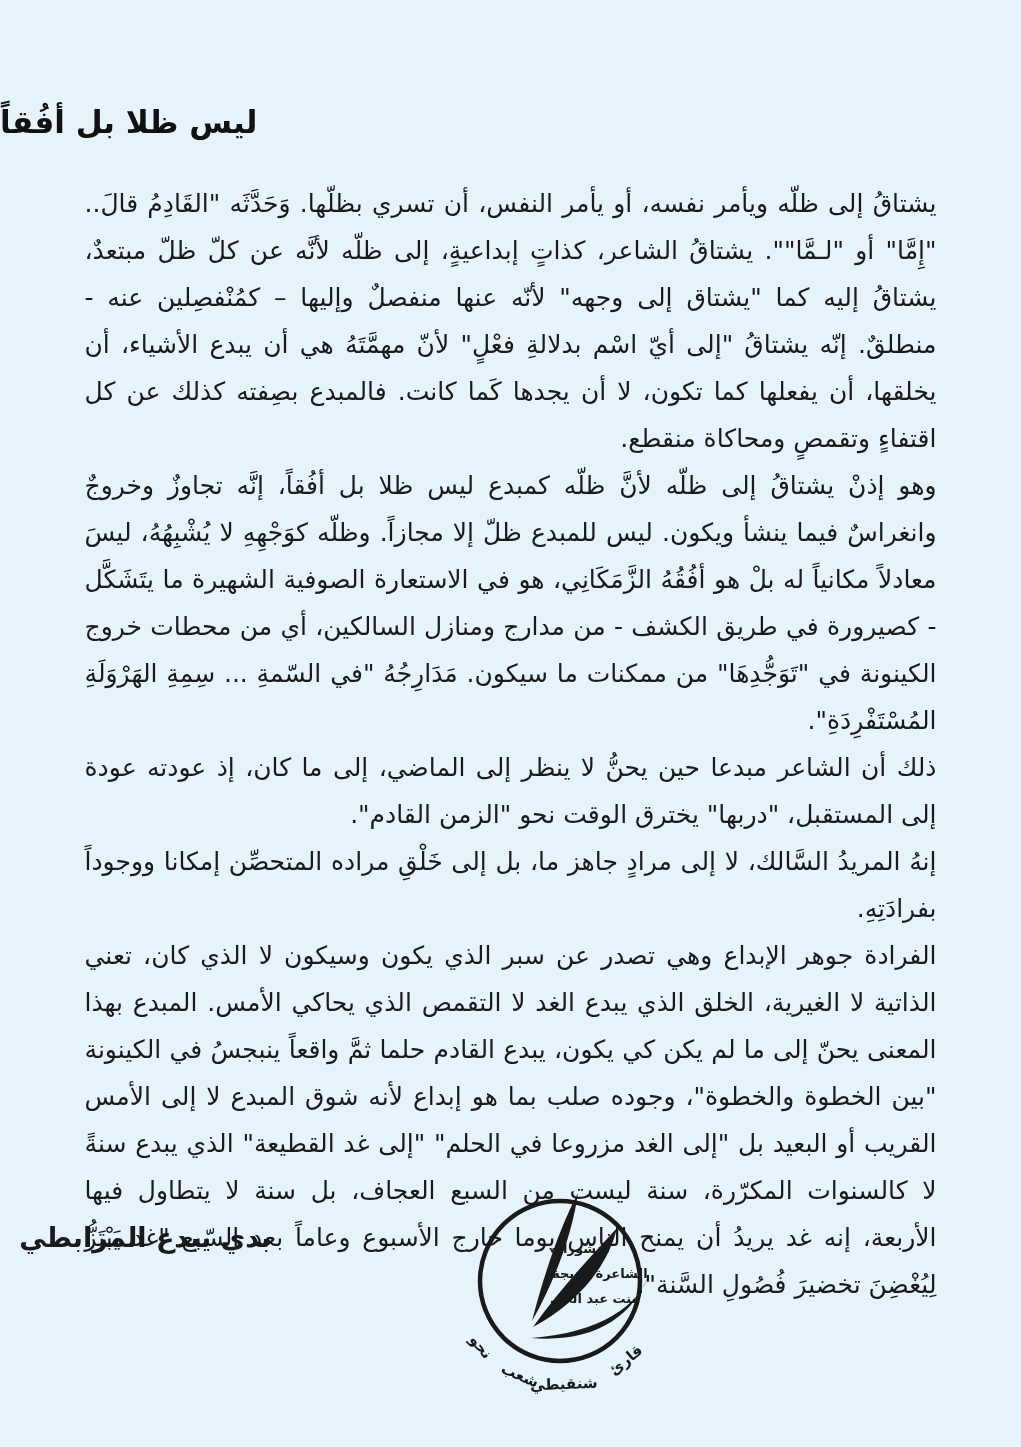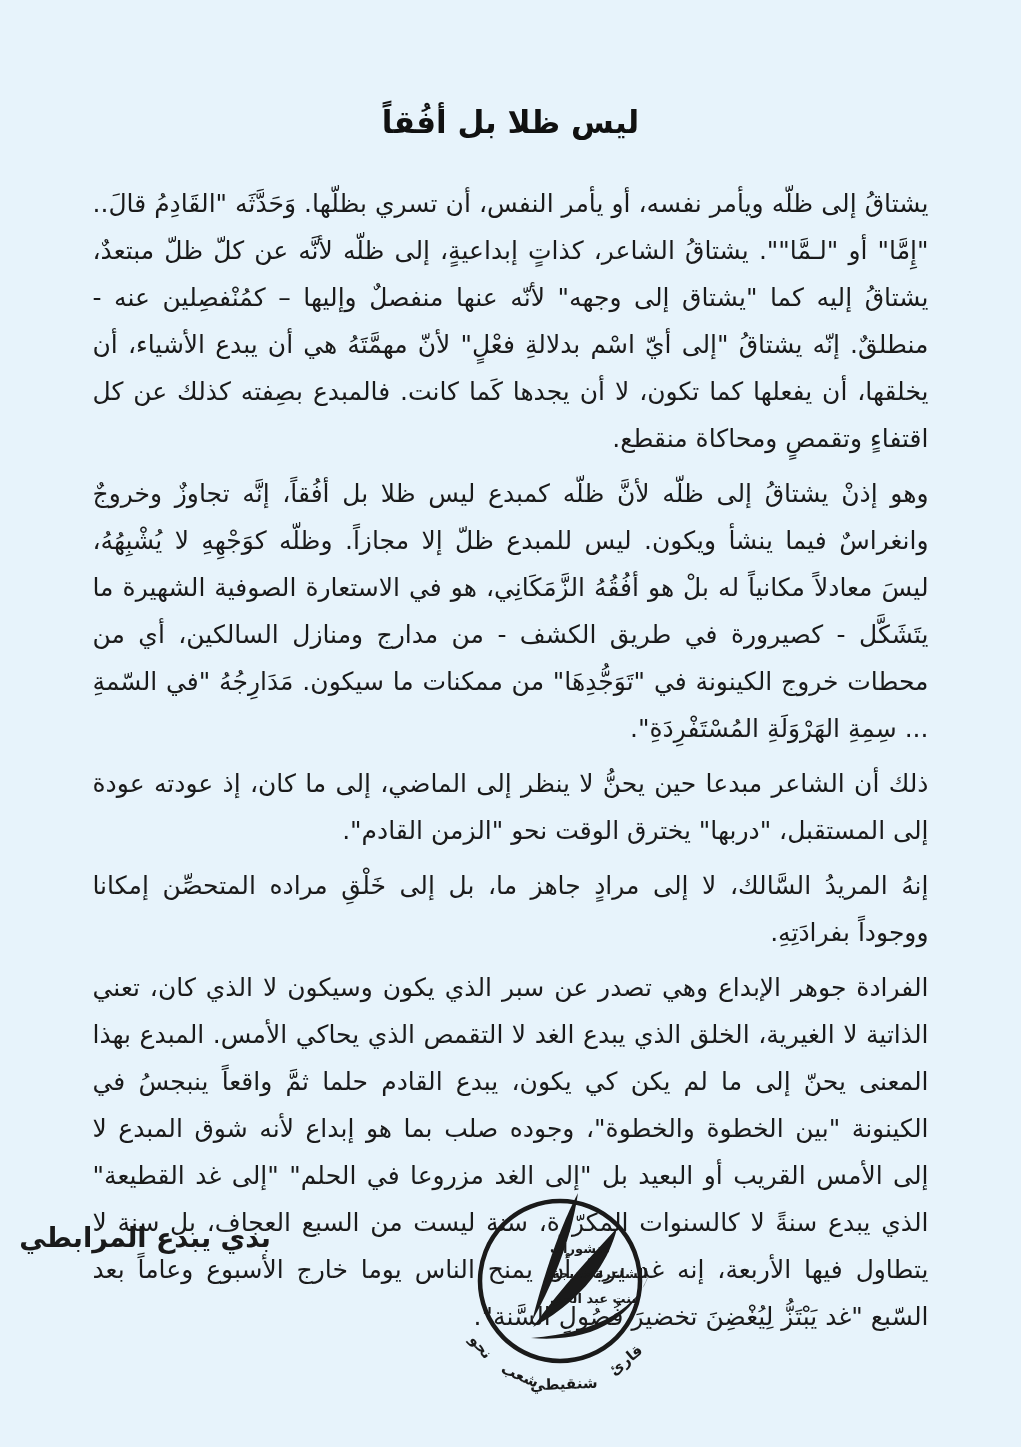--- a/index.html
+++ b/index.html
@@ -10,34 +10,34 @@
     height: 1447px;
     margin: 0 auto;
     background: #e7f3fb;
     overflow: hidden;
     direction: rtl;
     font-family: "DejaVu Sans", sans-serif;
     color: #1a1a1a;
   }
   .page-title {
     margin-top: 104px;
-    text-align: center;
+    text-align: left;
     font-size: 31px;
     font-weight: bold;
     color: #111;
   }
   .body-text {
     width: 852px;
     margin: 40px auto 0 auto;
     font-size: 25px;
     line-height: 47px;
     text-align: justify;
     text-justify: inter-word;
   }
-  .body-text p { margin: 8px; }
+  .body-text p { margin: 0; }
   .author-signature {
     position: absolute;
     right: 750px;
     top: 1222px;
     font-size: 27px;
     font-weight: bold;
     white-space: nowrap;
   }
   .publisher-logo {
     position: absolute;

